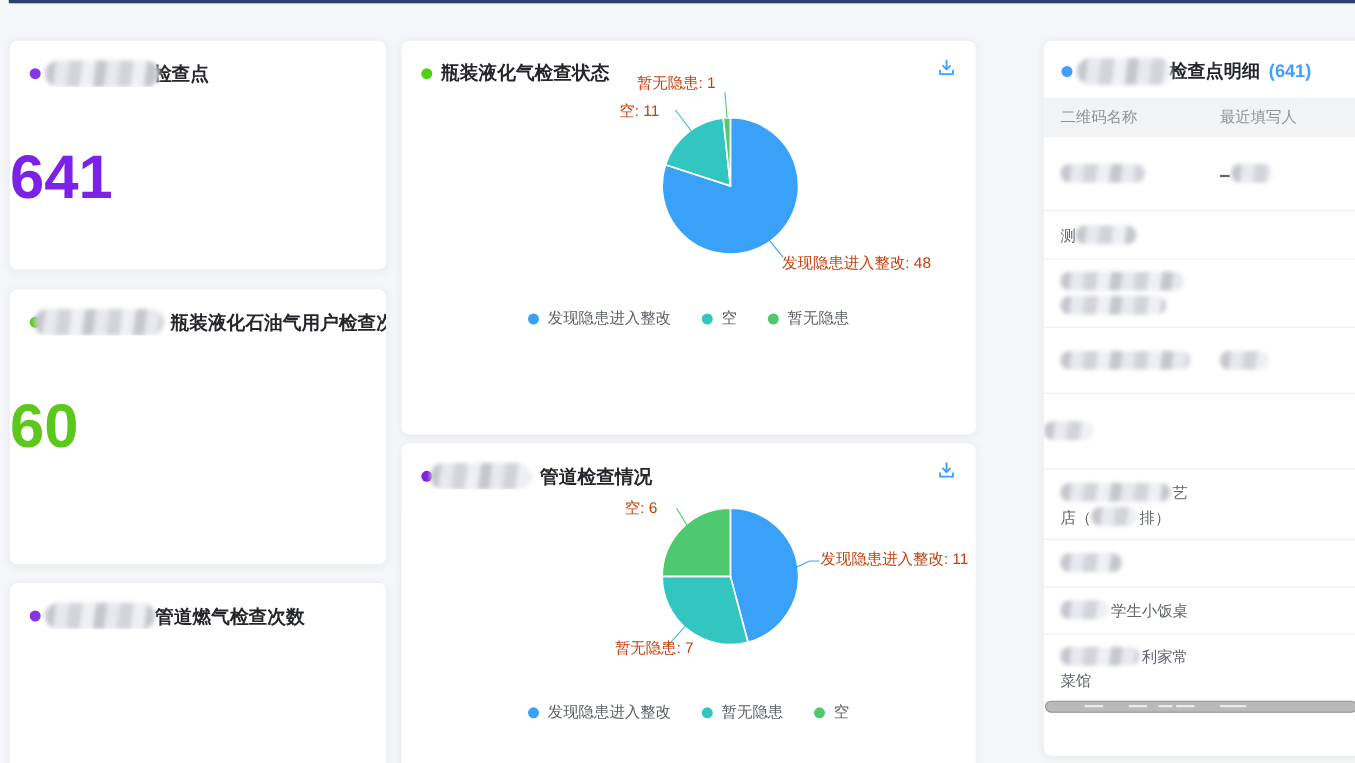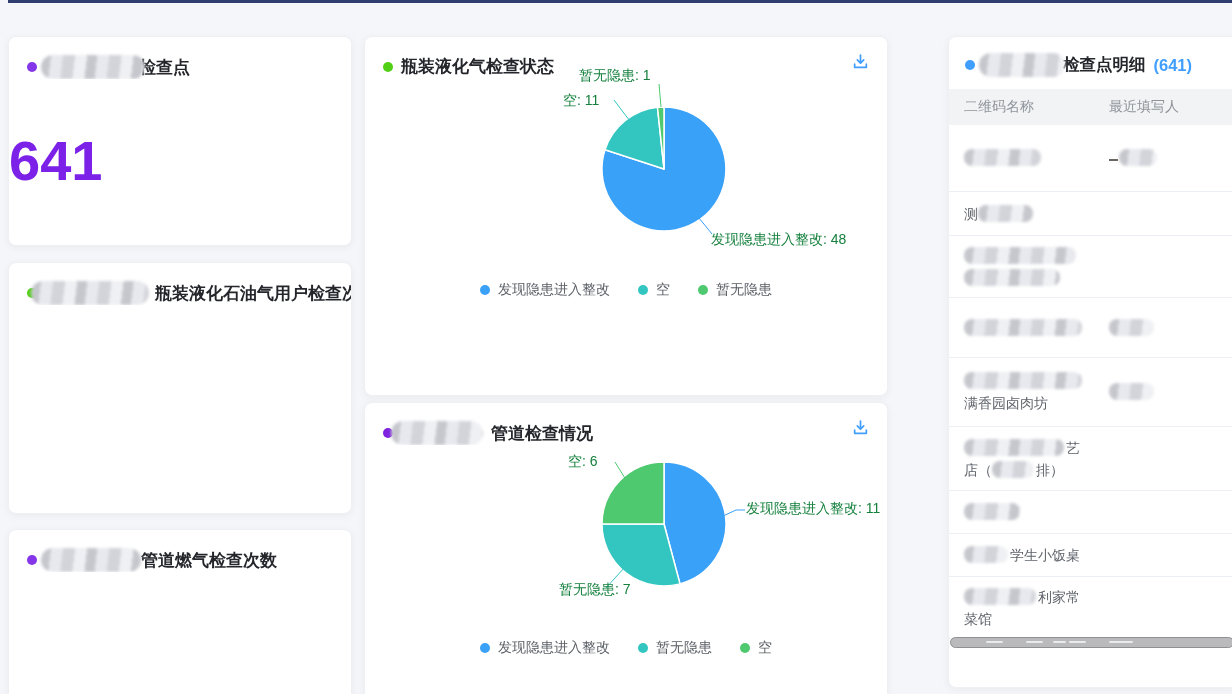--- a/index.html
+++ b/index.html
@@ -15,21 +15,21 @@
   .redact{display:inline-block;position:relative;z-index:1;flex:none;
      background:repeating-linear-gradient(97deg,#c6c7cd 0 10px,#e8e9ee 10px 22px,#d3d4da 22px 34px,#eff0f3 34px 46px);
      border-radius:11px;filter:blur(1.8px);height:22px;}
   .head-redact{height:24px;border-radius:12px;margin-left:-4px;}
   
   .stat-value{position:absolute;left:0;right:0;top:96px;text-align:left;font-size:56px;
               font-weight:bold;line-height:1;z-index:1;}
   
   .chart-svg{position:absolute;left:0;top:0;z-index:0;pointer-events:none;}
   .chart-svg polyline{fill:none;stroke-width:1;}
-  .plabel{position:absolute;font-size:14px;color:#15803d;white-space:nowrap;z-index:1;}
+  .plabel{position:absolute;font-size:14px;color:#c2410c;white-space:nowrap;z-index:1;}
   .legend{position:absolute;left:0;right:0;display:flex;justify-content:center;gap:28px;
           font-size:14px;color:#5a5f66;z-index:2;}
   .litem{display:flex;align-items:center;gap:8px;cursor:pointer;}
   .dl{position:absolute;right:18px;top:16px;cursor:pointer;z-index:3;line-height:0;}
   
   .ptitle{display:flex;align-items:center;gap:8px;padding:16px 14px 12px 16px;font-size:16.5px;
           font-weight:bold;color:#24262b;white-space:nowrap;}
   .count{font-weight:bold;}
   .thead{display:flex;background:#f2f3f5;color:#8f949b;font-size:14px;align-items:center;height:36px;}
   .cell{box-sizing:border-box;}
@@ -58,20 +58,21 @@
     </div>
     <div class="stat-value" style="color: rgb(124, 34, 232);">641</div>
   </div>
 
   <div class="card" style="left:8px;top:262px;width:344px;height:252px;">
     <div class="chead">
       <span class="dot" style="background: rgb(82, 207, 23);"></span>
       <span class="redact head-redact" style="width:118px;margin-left:-14px;margin-right:-2px;"></span>
       <span>瓶装液化石油气用户检查次数</span>
     </div>
+    <div class="stat-value" style="color: rgb(94, 199, 28);">60</div>
   </div>
 
   <div class="card" style="left:8px;top:529px;width:344px;height:200px;">
     <div class="chead">
       <span class="dot" style="background: rgb(132, 55, 233);"></span>
       <span class="redact head-redact" style="width:100px;margin-right:-8px;"></span>
       <span>管道燃气检查次数</span>
     </div>
   </div>
 
@@ -193,24 +194,20 @@
         </div>
         <div class="trow" style="min-height: 59px;">
           <div class="cell cell1">
             <div class="cline"><span class="redact" style="width: 118px;"></span></div>
           </div>
           <div class="cell cell2">
             <div class="cline"><span class="redact" style="width: 45px;"></span></div>
           </div>
         </div>
         <div class="trow" style="min-height: 68px;">
-          <div class="cell cell1">
-            <div class="cline"><span class="redact" style="width: 118px;"></span></div>
-            <div class="cline"><span>满香园卤肉坊</span></div>
-          </div>
           <div class="cell cell2">
             <div class="cline"><span class="redact" style="width: 45px;"></span></div>
           </div>
         </div>
         <div class="trow" style="min-height: 63px;">
           <div class="cell cell1">
             <div class="cline"><span class="redact" style="width: 100px;"></span><span>艺</span></div>
             <div class="cline"><span>店（</span><span class="redact" style="width: 42px;"></span><span>排）</span></div>
           </div>
           <div class="cell cell2"></div>

